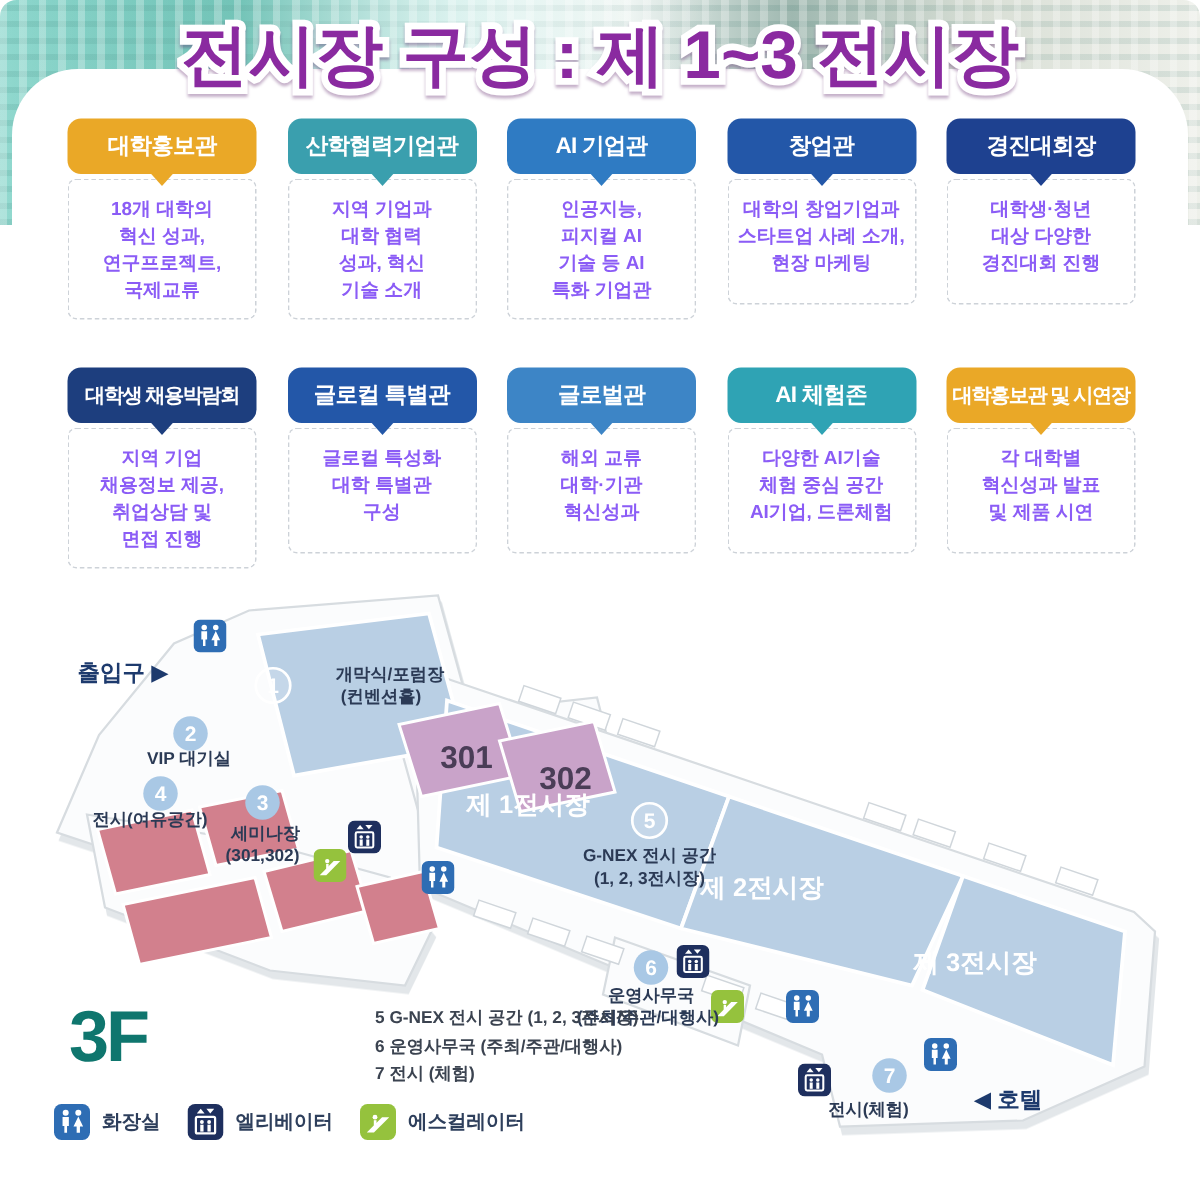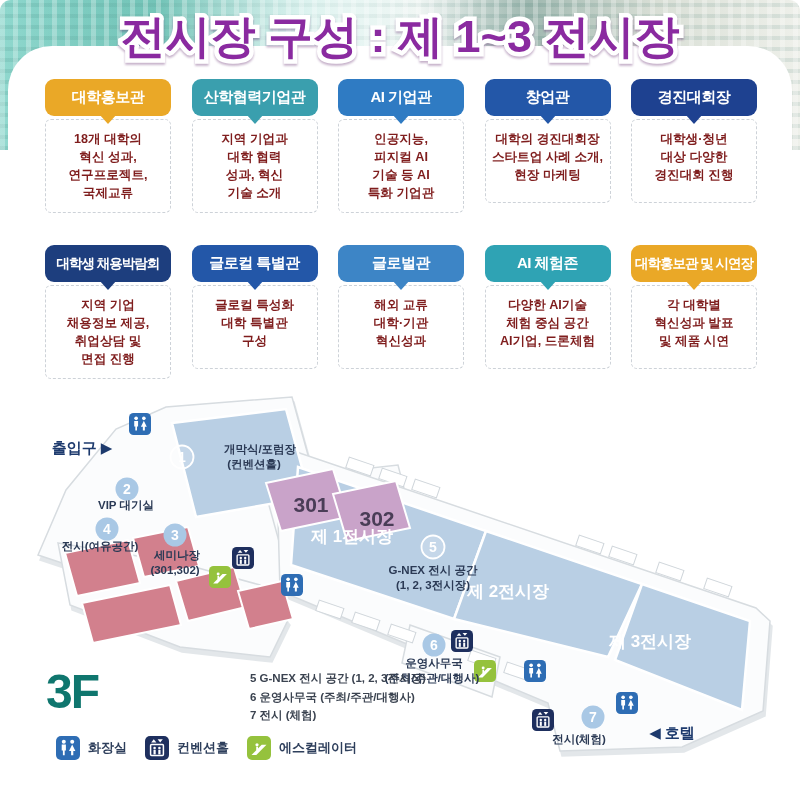--- a/index.html
+++ b/index.html
@@ -22,21 +22,21 @@
              grid-template-columns:repeat(5,126px);column-gap:20.5px;}
   .row1{top:79px;} .row2{top:245px;}
   .card{width:126px;}
   .card-head{height:37px;border-radius:9px;background:var(--c);display:flex;align-items:center;
              justify-content:center;color:#fff;font-weight:800;font-size:15px;letter-spacing:-0.5px;
              white-space:nowrap;}
   .card-head.tight{font-size:13.5px;letter-spacing:-1px;}
   .card-pointer{width:0;height:0;border-left:9px solid transparent;border-right:9px solid transparent;
              border-top:10px solid var(--c);margin:-2px auto 0;position:relative;z-index:2;}
   .card-body{border:1.6px dashed #CDD2D8;border-radius:6px;margin-top:-5px;padding:11px 1px 9px;
-             text-align:center;font-size:12.6px;font-weight:700;color:#7f1d1d;line-height:1.42;
+             text-align:center;font-size:12.6px;font-weight:700;color:#8b5cf6;line-height:1.42;
              white-space:pre-line;min-height:62px;background:#fff;}
 
   
   .plan{position:absolute;left:30px;top:395px;width:745px;height:365px;}
   .slab{fill:#FBFCFD;stroke:#D7DCE0;stroke-width:1.5;}
   .shadowed{filter:drop-shadow(2px 5px 0px #E3E7EA);}
   .hall{fill:#B9CFE4;stroke:#FFFFFF;stroke-width:2.5;}
   .room-purple{fill:#C9A3C9;stroke:#FFFFFF;stroke-width:2;}
   .room-red{fill:#D2808D;stroke:#FFFFFF;stroke-width:2;}
   .booth{fill:#FFFFFF;stroke:#D0D6DB;stroke-width:1;}
@@ -47,21 +47,21 @@
   .lbl-hall{fill:#FFFFFF;font-size:17px;font-weight:800;text-anchor:middle;}
   .lbl-room{fill:#4A3D57;font-size:21px;font-weight:800;text-anchor:middle;}
   .lbl-dir{fill:#1D3A6D;font-size:15px;font-weight:800;text-anchor:middle;}
 
   
   .floor-label{position:absolute;left:46px;top:664px;font-size:48px;font-weight:900;
                color:#0f766e;letter-spacing:-2px;}
   .legend-col{position:absolute;top:671px;font-size:11.5px;font-weight:600;color:#3B4350;}
   .legend-col div{margin-bottom:3.5px;}
   .col1{left:122px;} .col2{left:250px;}
-  .legend-icons{position:absolute;left:56px;top:736px;display:flex;align-items:center;}
+  .legend-icons{position:absolute;left:36px;top:736px;display:flex;align-items:center;}
   .legend-icons .li{display:flex;align-items:center;margin-right:18px;}
   .legend-icons svg{width:24px;height:24px;margin-right:8px;}
   .legend-icons .lt{font-size:13px;font-weight:800;color:#2E3F5C;}
 </style>
 </head>
 <body>
 
 <div id="stage">
 
   <div class="bg-photo"></div>
@@ -100,21 +100,21 @@
       <div class="card-body">인공지능,
 피지컬 AI
 기술 등 AI
 특화 기업관</div>
     </div>
     <div class="card" style="--c: #2357A8;">
       <div class="card-head">
           <span>창업관</span>
         </div>
       <div class="card-pointer"></div>
-      <div class="card-body">대학의 경진대회장
+      <div class="card-body">대학의 창업기업과
 스타트업 사례 소개,
 현장 마케팅</div>
     </div>
     <div class="card" style="--c: #1E4190;">
       <div class="card-head">
           <span>경진대회장</span>
         </div>
       <div class="card-pointer"></div>
       <div class="card-body">대학생·청년
 대상 다양한
@@ -306,21 +306,21 @@
     <div class="li">
       <svg viewBox="0 0 24 24">
           <use href="#ic-restroom" width="24" height="24"></use>
         </svg>
       <span class="lt">화장실</span>
     </div>
     <div class="li">
       <svg viewBox="0 0 24 24">
           <use href="#ic-elevator" width="24" height="24"></use>
         </svg>
-      <span class="lt">컨벤션홀</span>
+      <span class="lt">엘리베이터</span>
     </div>
     <div class="li">
       <svg viewBox="0 0 24 24">
           <use href="#ic-escalator" width="24" height="24"></use>
         </svg>
       <span class="lt">에스컬레이터</span>
     </div>
   </div>
 
 </div>

